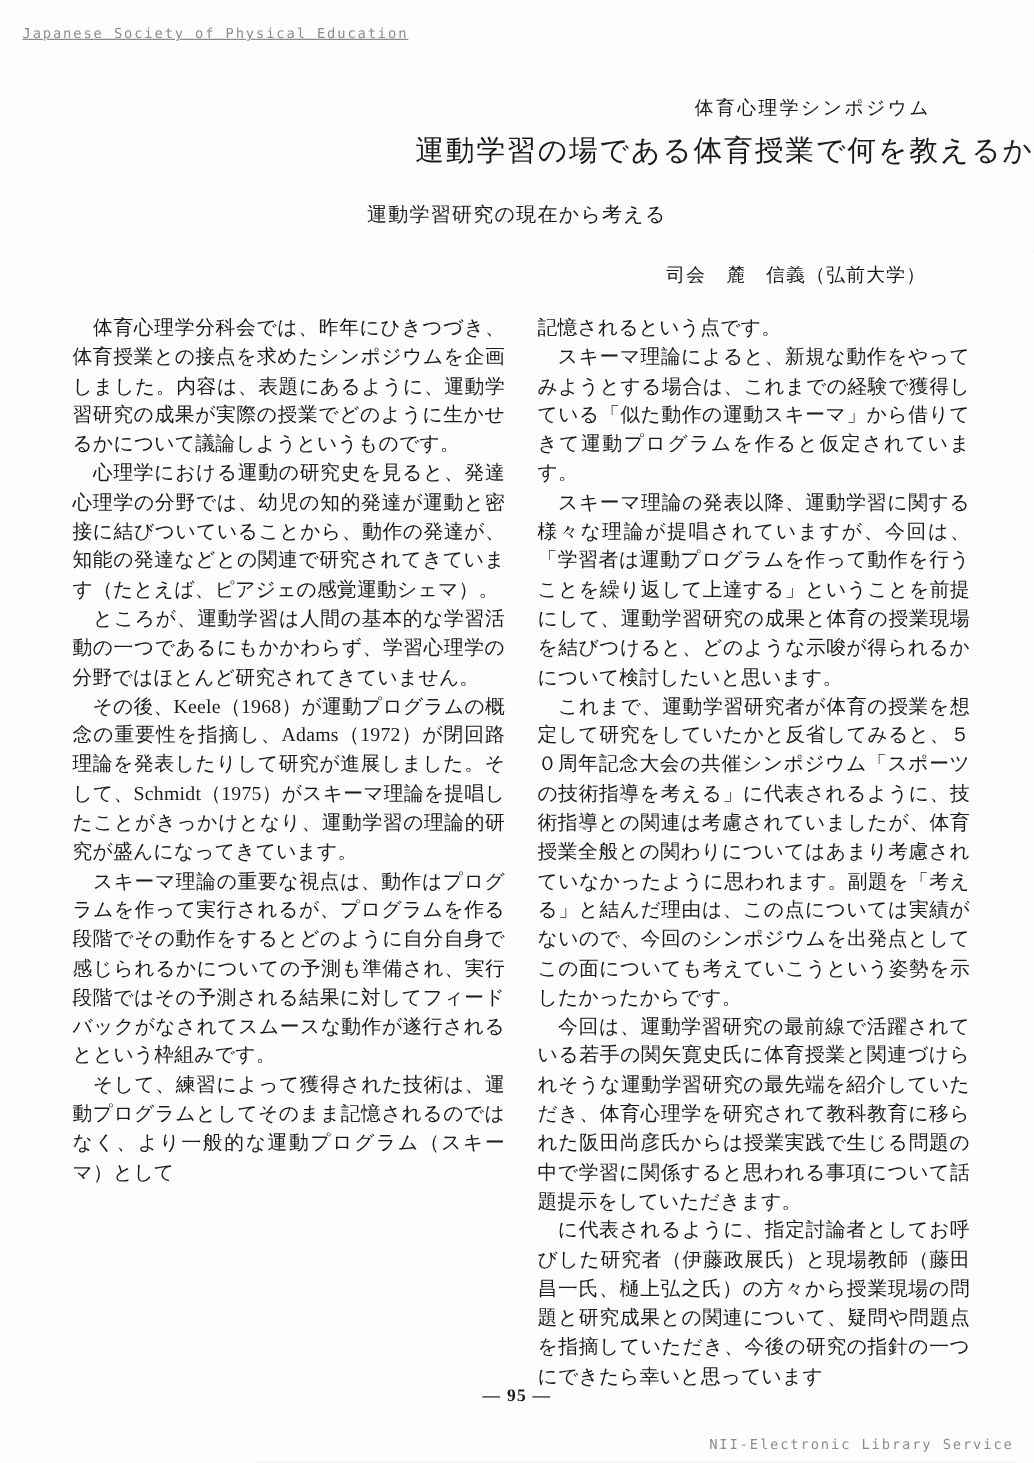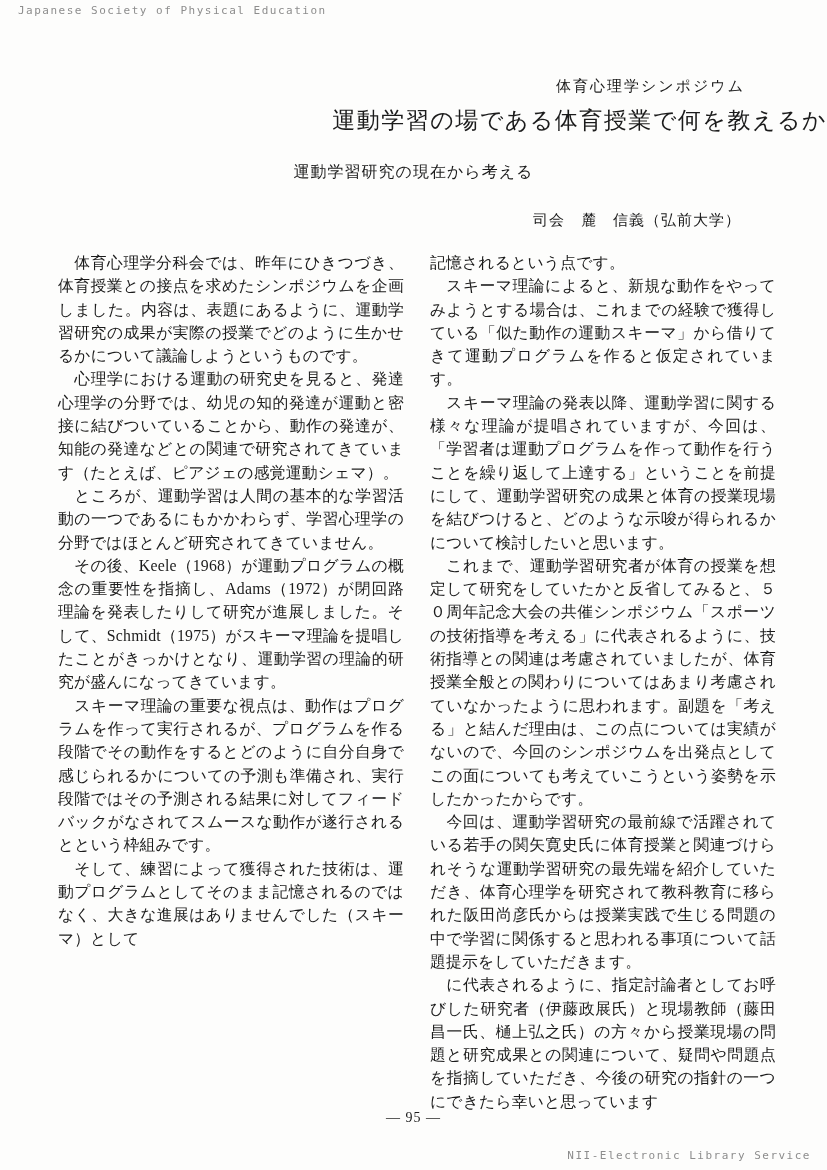--- a/index.html
+++ b/index.html
@@ -19,22 +19,23 @@
   }
   .scan-stamp {
     position: absolute;
     font-family: "DejaVu Sans Mono", "Liberation Mono", monospace;
     font-size: 11px;
     color: #8d8d8d;
     letter-spacing: 1.5px;
     white-space: nowrap;
   }
   .scan-stamp.top-left {
-    top: 4px;
+    top: 20px;
     left: 18px;
+    text-decoration: underline;
   }
   .scan-stamp.bottom-right {
     top: 1149px;
     right: 16px;
   }
   .series-label {
     position: absolute;
     top: 49px;
     right: 82px;
     font-size: 15px;
@@ -90,20 +91,21 @@
     margin: 0;
   }
   .page-number {
     position: absolute;
     top: 1110px;
     left: 0;
     width: 100%;
     text-align: center;
     font-size: 14px;
     letter-spacing: 1px;
+    font-weight: bold;
   }
 </style>
 </head>
 <body>
 
 <div class="page">
 
   <div class="scan-stamp top-left">Japanese Society of Physical Education</div>
 
   <div class="series-label">体育心理学シンポジウム</div>
@@ -114,21 +116,21 @@
 
   <div class="moderator">司会　麓　信義（弘前大学）</div>
 
   <div class="columns">
     <div class="col">
       <p>　体育心理学分科会では、昨年にひきつづき、体育授業との接点を求めたシンポジウムを企画しました。内容は、表題にあるように、運動学習研究の成果が実際の授業でどのように生かせるかについて議論しようというものです。</p>
       <p>　心理学における運動の研究史を見ると、発達心理学の分野では、幼児の知的発達が運動と密接に結びついていることから、動作の発達が、知能の発達などとの関連で研究されてきています（たとえば、ピアジェの感覚運動シェマ）。</p>
       <p>　ところが、運動学習は人間の基本的な学習活動の一つであるにもかかわらず、学習心理学の分野ではほとんど研究されてきていません。</p>
       <p>　その後、Keele（1968）が運動プログラムの概念の重要性を指摘し、Adams（1972）が閉回路理論を発表したりして研究が進展しました。そして、Schmidt（1975）がスキーマ理論を提唱したことがきっかけとなり、運動学習の理論的研究が盛んになってきています。</p>
       <p>　スキーマ理論の重要な視点は、動作はプログラムを作って実行されるが、プログラムを作る段階でその動作をするとどのように自分自身で感じられるかについての予測も準備され、実行段階ではその予測される結果に対してフィードバックがなされてスムースな動作が遂行されるとという枠組みです。</p>
-      <p>　そして、練習によって獲得された技術は、運動プログラムとしてそのまま記憶されるのではなく、大きな進展はありませんでした（スキーマ）として</p>
+      <p>　そして、練習によって獲得された技術は、運動プログラムとしてそのまま記憶されるのではなく、より一般的な運動プログラム（スキーマ）として</p>
     </div>
     <div class="col">
       <p>記憶されるという点です。</p>
       <p>　スキーマ理論によると、新規な動作をやってみようとする場合は、これまでの経験で獲得している「似た動作の運動スキーマ」から借りてきて運動プログラムを作ると仮定されています。</p>
       <p>　スキーマ理論の発表以降、運動学習に関する様々な理論が提唱されていますが、今回は、「学習者は運動プログラムを作って動作を行うことを繰り返して上達する」ということを前提にして、運動学習研究の成果と体育の授業現場を結びつけると、どのような示唆が得られるかについて検討したいと思います。</p>
       <p>　これまで、運動学習研究者が体育の授業を想定して研究をしていたかと反省してみると、５０周年記念大会の共催シンポジウム「スポーツの技術指導を考える」に代表されるように、技術指導との関連は考慮されていましたが、体育授業全般との関わりについてはあまり考慮されていなかったように思われます。副題を「考える」と結んだ理由は、この点については実績がないので、今回のシンポジウムを出発点としてこの面についても考えていこうという姿勢を示したかったからです。</p>
       <p>　今回は、運動学習研究の最前線で活躍されている若手の関矢寛史氏に体育授業と関連づけられそうな運動学習研究の最先端を紹介していただき、体育心理学を研究されて教科教育に移られた阪田尚彦氏からは授業実践で生じる問題の中で学習に関係すると思われる事項について話題提示をしていただきます。</p>
       <p>　に代表されるように、指定討論者としてお呼びした研究者（伊藤政展氏）と現場教師（藤田昌一氏、樋上弘之氏）の方々から授業現場の問題と研究成果との関連について、疑問や問題点を指摘していただき、今後の研究の指針の一つにできたら幸いと思っています</p>
     </div>
   </div>

